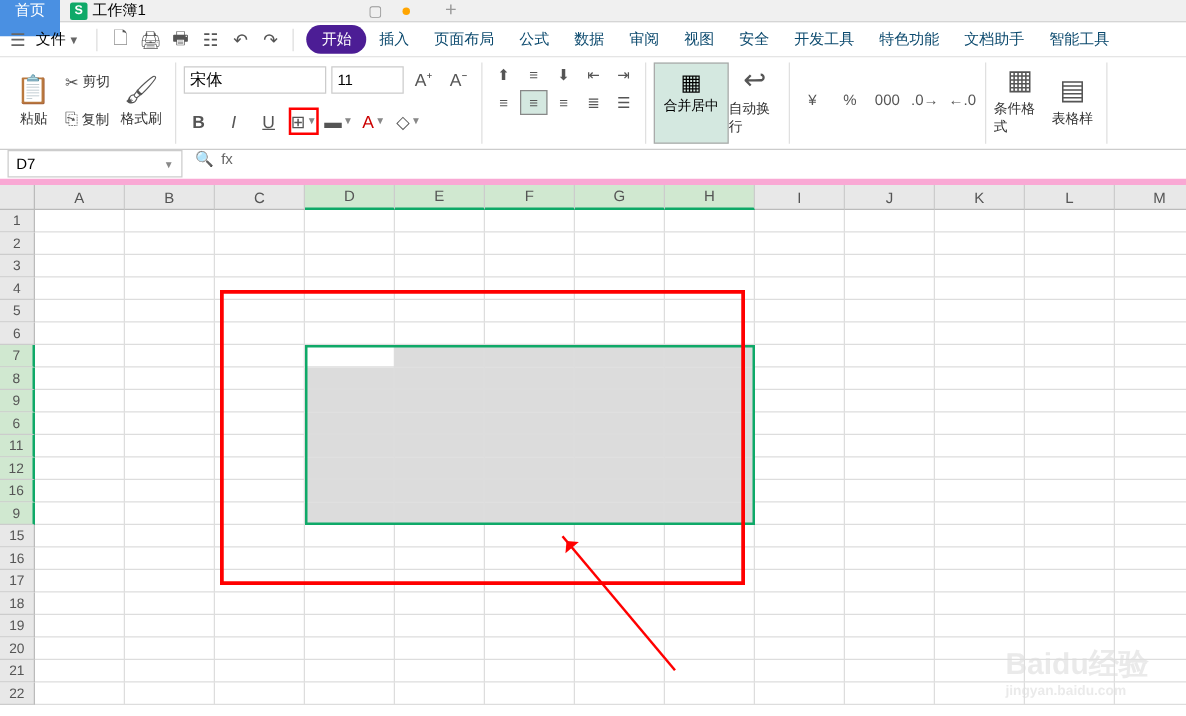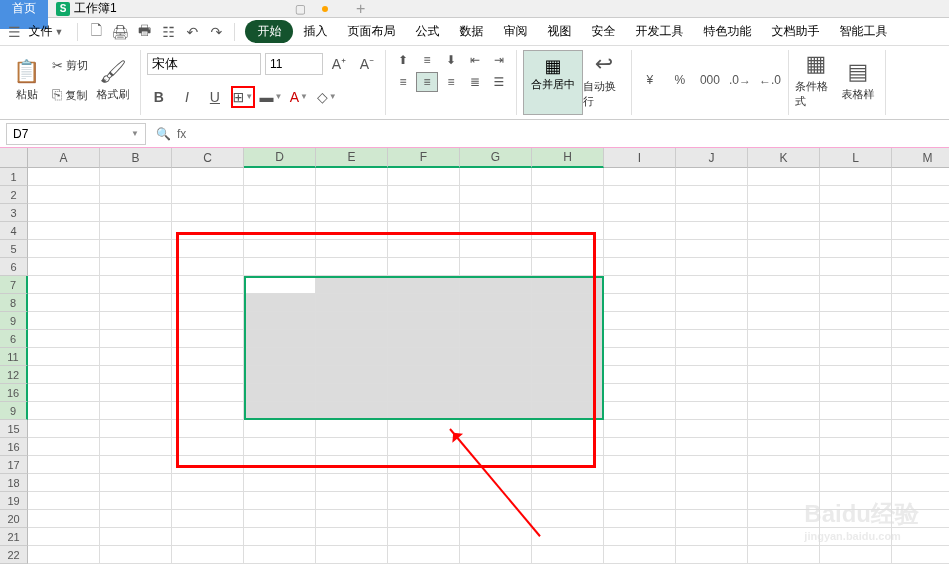--- a/index.html
+++ b/index.html
@@ -14,22 +14,22 @@
 .tab-eye { color: #999; margin-right: 8px; }
 
 
 .menu-bar { height: 28px; background: #fff; display: flex; align-items: center; padding: 0 8px; border-bottom: 1px solid #ddd; }
 .menu-icon { color: #666; margin-right: 8px; font-size: 14px; }
 .menu-file { display: flex; align-items: center; margin-right: 8px; }
 .menu-file-arrow { font-size: 9px; margin-left: 2px; color: #666; }
 .menu-sep { width: 1px; height: 18px; background: #ddd; margin: 0 6px; }
 .qat-icon { width: 18px; height: 18px; display: flex; align-items: center; justify-content: center; color: #555; margin: 0 3px; font-size: 14px; }
 .menu-tabs { display: flex; align-items: center; margin-left: 4px; }
-.menu-tab { padding: 4px 10px; color: #000000; cursor: pointer; }
-.menu-tab.active { background: #14532d; color: #fff; border-radius: 12px; padding: 3px 12px; }
+.menu-tab { padding: 4px 10px; color: #0c4a6e; cursor: pointer; }
+.menu-tab.active { background: #4c1d95; color: #fff; border-radius: 12px; padding: 3px 12px; }
 
 
 .ribbon { height: 74px; background: #fff; display: flex; border-bottom: 1px solid #ccc; padding: 4px 0; }
 .ribbon-group { display: flex; padding: 0 6px; border-right: 1px solid #e0e0e0; }
 .ribbon-btn-lg { display: flex; flex-direction: column; align-items: center; justify-content: center; width: 42px; height: 60px; cursor: pointer; }
 .ribbon-btn-lg-icon { font-size: 22px; color: #555; margin-bottom: 2px; }
 .ribbon-btn-lg-label { font-size: 11px; color: #333; }
 .ribbon-btn-sm { display: flex; align-items: center; height: 20px; padding: 0 4px; cursor: pointer; font-size: 11px; color: #333; }
 .ribbon-btn-sm-icon { font-size: 13px; color: #555; margin-right: 3px; }
 .ribbon-stack { display: flex; flex-direction: column; justify-content: space-around; height: 60px; }
@@ -44,21 +44,21 @@
 .red-highlight { border: 2px solid red; }
 .align-grid { display: flex; flex-direction: column; gap: 2px; }
 .align-row { display: flex; gap: 2px; }
 .align-btn { width: 22px; height: 20px; display: flex; align-items: center; justify-content: center; color: #555; border: 1px solid transparent; }
 .merge-btn { display: flex; flex-direction: column; align-items: center; width: 60px; background: #d4e8e0; border: 1px solid #aaa; padding: 4px; }
 .number-select { width: 116px; height: 22px; border: 1px solid #ccc; background: #fff; padding: 0 4px; }
 .num-row { display: flex; gap: 6px; }
 .num-btn { width: 24px; height: 20px; display: flex; align-items: center; justify-content: center; color: #555; }
 
 
-.formula-bar { height: 28px; display: flex; align-items: center; border-bottom: 1px solid #f9a8d4; }
+.formula-bar { height: 28px; display: flex; align-items: flex-start; border-bottom: 5px solid #f9a8d4; }
 .name-box { width: 140px; height: 22px; border: 1px solid #ccc; margin-left: 6px; padding: 0 6px; display: flex; align-items: center; font-size: 12px; }
 .name-box-arrow { margin-left: auto; font-size: 8px; color: #888; }
 .fx-icons { display: flex; gap: 6px; margin: 0 10px; color: #666; }
 .formula-input { flex: 1; height: 22px; border: none; padding: 0 4px; }
 
 
 .grid-area { position: relative; height: 425px; overflow: hidden; }
 .corner { position: absolute; left: 0; top: 0; width: 28px; height: 20px; background: #e8e8e8; border-right: 1px solid #bbb; border-bottom: 1px solid #bbb; }
 .col-headers { position: absolute; left: 28px; top: 0; height: 20px; display: flex; }
 .col-header { width: 72px; height: 20px; background: #e8e8e8; border-right: 1px solid #ccc; border-bottom: 1px solid #bbb; display: flex; align-items: center; justify-content: center; color: #555; font-size: 12px; }
@@ -69,21 +69,21 @@
 .cells { position: absolute; left: 28px; top: 20px; }
 .cell-row { display: flex; }
 .cell { width: 72px; height: 18px; border-right: 1px solid #ddd; border-bottom: 1px solid #ddd; }
 .cell.sel { background: #dcdcdc; }
 .selection-border { position: absolute; border: 2px solid #0fa968; pointer-events: none; }
 .red-box { position: absolute; border: 3px solid red; pointer-events: none; }
 .arrow-annot { position: absolute; width: 140px; height: 2px; background: red; transform-origin: left center; pointer-events: none; }
 .arrow-annot::before { content: ''; position: absolute; left: -2px; top: -6px; border: 7px solid transparent; border-right-color: red; }
 
 
-.watermark { position: absolute; right: 30px; bottom: 31px; color: #ddd; font-size: 24px; font-weight: bold; opacity: 0.6; pointer-events: none; }
+.watermark { position: absolute; right: 30px; bottom: 14px; color: #ddd; font-size: 24px; font-weight: bold; opacity: 0.6; pointer-events: none; }
 .watermark-sub { display: block; font-size: 11px; color: #ddd; }
 </style>
 </head>
 <body>
 
 <div class="tab-bar">
   <div class="tab-home">首页</div>
   <div class="tab-workbook">
     <span class="tab-icon">S</span>
     <span>工作簿1</span>

